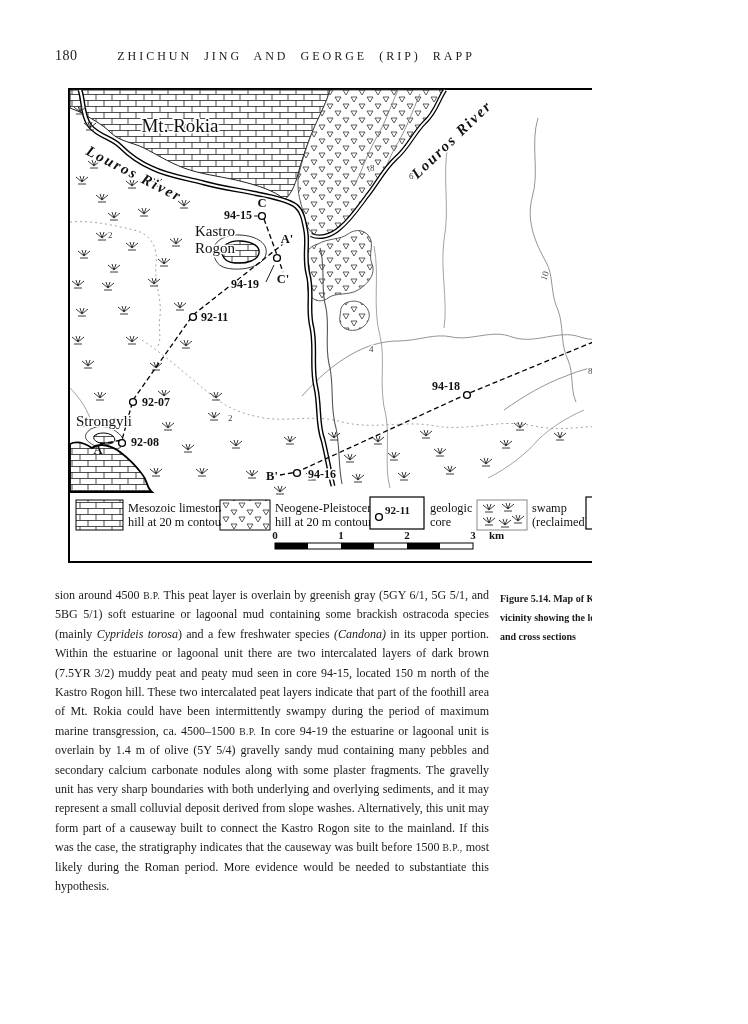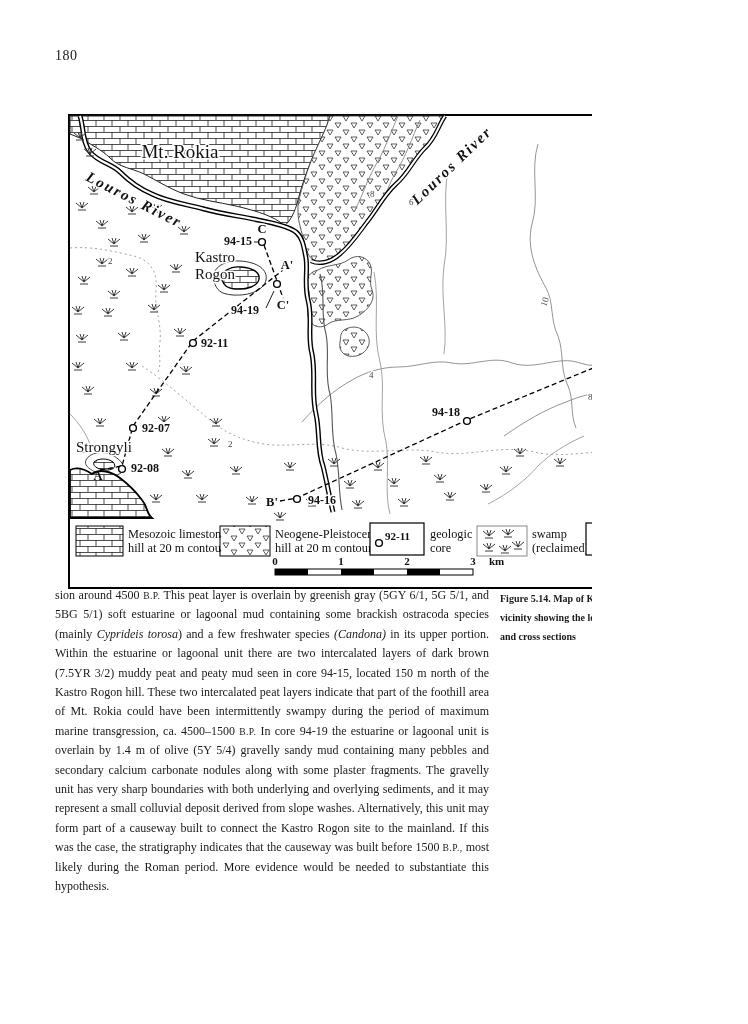--- a/index.html
+++ b/index.html
@@ -3,21 +3,21 @@
 <meta charset="utf-8">
 <style>
   html,body{margin:0;padding:0;background:#fff;}
   .page{position:relative;width:592px;height:1024px;background:#fff;overflow:hidden;
         font-family:"Liberation Serif",serif;color:#1a1a1a;}
   
   .folio{position:absolute;left:55px;top:48px;font-size:14px;letter-spacing:.5px;}
   .running-head{position:absolute;left:0;right:0;top:49px;text-align:center;
         font-size:12px;letter-spacing:3px;word-spacing:6px;}
   
-  .map-wrap{position:absolute;left:68px;top:114px;width:612px;height:475px;}
+  .map-wrap{position:absolute;left:68px;top:88px;width:612px;height:475px;}
   svg text{font-family:"Liberation Serif",serif;fill:#111;}
   .lbl-mt{font-size:19px;}
   .lbl-river{font-size:15px;font-style:italic;font-weight:bold;letter-spacing:2px;}
   .lbl-place{font-size:15px;}
   .lbl-core{font-size:12px;font-weight:bold;}
   .lbl-sec{font-size:12.5px;font-weight:bold;}
   .lbl-contour{font-size:9px;fill:#444;paint-order:stroke;stroke:#fff;stroke-width:2.5px;}
   .lbl-legend{font-size:12.3px;}
   .lbl-legend-sym{font-size:11px;font-weight:bold;}
   .lbl-scale{font-size:11px;font-weight:bold;}
@@ -32,20 +32,21 @@
   
   .caption{position:absolute;left:500px;top:589px;width:198px;
         font-size:10px;line-height:19px;font-weight:bold;text-align:left;}
 </style>
 </head>
 <body>
 
 <div class="page">
 
   <div class="folio">180</div>
+  <div class="running-head">ZHICHUN JING AND GEORGE (RIP) RAPP</div>
 
   <div class="map-wrap">
   <svg width="612" height="475" viewBox="0 0 612 475">
     <defs>
       <pattern id="brick" width="16" height="12" patternUnits="userSpaceOnUse">
         <rect width="16" height="12" fill="#fff"></rect>
         <path d="M0,0.5 H16 M0,6.5 H16 M4,0 V6 M12,6 V12" stroke="#222" stroke-width="0.8" fill="none"></path>
       </pattern>
       <pattern id="tri" width="16" height="14" patternUnits="userSpaceOnUse">
         <rect width="16" height="14" fill="#fff"></rect>

